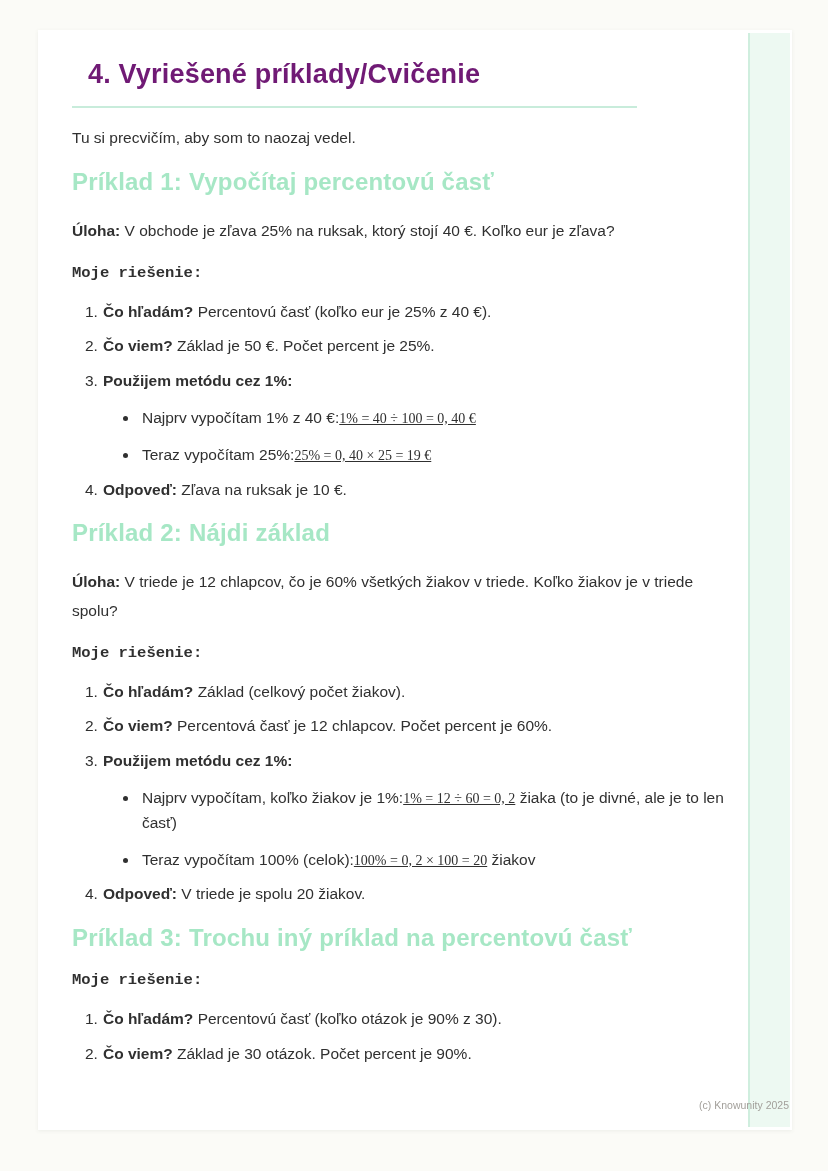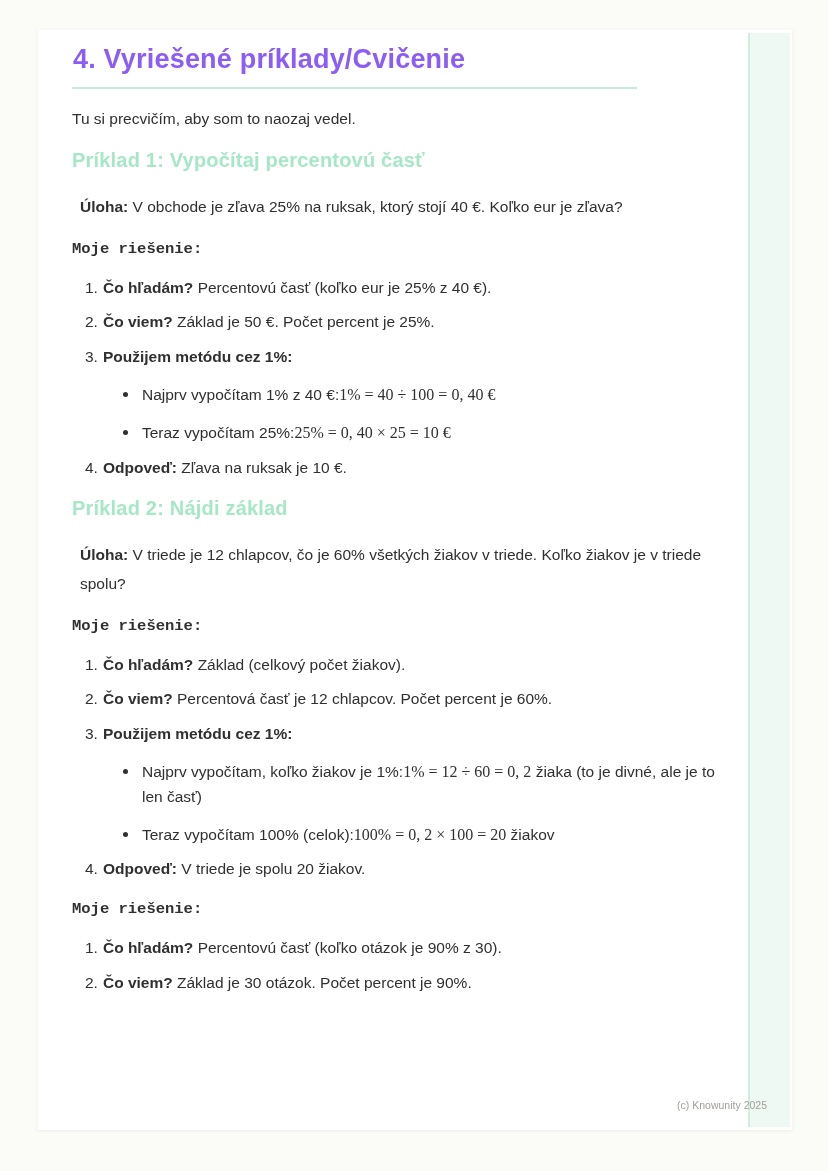--- a/index.html
+++ b/index.html
@@ -22,66 +22,67 @@
     box-sizing: border-box;
   }
   .accent-bar {
     position: absolute;
     top: 3px; bottom: 3px; right: 2px;
     width: 40px;
     background: #edf9f2;
     border-left: 2px solid #cfeede;
   }
   h1 {
-    margin: 1px;
+    margin: 16px;
     font-size: 27px;
     line-height: 1.2;
     font-weight: 700;
-    color: #8b5cf6;
+    color: #701a75;
     letter-spacing: 0.2px;
   }
   .title-rule {
     width: 565px; height: 2px;
     background: #c8ecdb;
     margin-top: 12px;
   }
   .intro { margin: 18px 0 8px; }
   h2 {
     margin: 16px 0 0;
-    font-size: 20px;
+    font-size: 24px;
     line-height: 1.25;
     font-weight: 700;
     color: #a6e7c5;
     letter-spacing: 0.2px;
   }
-  .task { margin: 20px 8px 0; line-height: 1.85; }
+  .task { margin: 20px 0 0; line-height: 1.85; }
   .task.justify { text-align: justify; }
   .solution-label { margin: 15px 0 0; font-weight: 700; font-family: Liberation Mono, monospace; }
   .steps { margin: 14px 0 0 13px; }
   .step { display: flex; margin-top: 10px; }
   .num { flex: none; margin-right: 5px; }
   .step-body { flex: 1; }
   b { font-weight: 700; }
   .bullets { margin: 6px 0 0 20px; }
   .bullet { display: flex; margin-top: 12px; }
   .dot {
     flex: none;
     width: 5px; height: 5px;
     border-radius: 50%;
     background: #303030;
     margin: 10px 14px 0 0;
   }
   .bullet-body { flex: 1; }
   .math {
     font-family: "Liberation Serif", "DejaVu Serif", serif;
-    font-size: 16px;
+    font-size: 14px;
+    text-decoration: underline;
   }
   .copyright {
     position: absolute;
-    right: 25px; bottom: 16px;
+    right: 3px; bottom: 16px;
     font-size: 10.5px;
     color: #a29f9a;
     z-index: 2;
     white-space: nowrap;
   }
 </style>
 </head>
 <body>
 
 <div class="card">
@@ -111,21 +112,21 @@
         <span class="num">3.</span>
         <span class="step-body"><b>Použijem metódu cez 1%:</b>
           <div class="bullets">
             <div class="bullet">
               <span class="dot"></span>
               <span class="bullet-body"><span>Najprv vypočítam 1% z 40 €:</span><span class="math">1% = 40 ÷ 100 = 0, 40 €</span>
                 <span></span></span>
             </div>
             <div class="bullet">
               <span class="dot"></span>
-              <span class="bullet-body"><span>Teraz vypočítam 25%:</span><span class="math">25% = 0, 40 × 25 = 10 €</span>
+              <span class="bullet-body"><span>Teraz vypočítam 25%:</span><span class="math">25% = 0, 40 × 25 = 19 €</span>
                 <span></span></span>
             </div>
           </div>
         </span>
       </div>
       <div class="step">
         <span class="num">4.</span>
         <span class="step-body"><b>Odpoveď:</b>
           <span>Zľava na ruksak je 10 €.</span></span>
       </div>
@@ -167,20 +168,21 @@
       </div>
       <div class="step">
         <span class="num">4.</span>
         <span class="step-body"><b>Odpoveď:</b>
           <span>V triede je spolu 20 žiakov.</span></span>
       </div>
     </div>
   </section>
 
   <section>
+    <h2>Príklad 3: Trochu iný príklad na percentovú časť</h2>
     <p class="solution-label">Moje riešenie:</p>
     <div class="steps">
       <div class="step">
         <span class="num">1.</span>
         <span class="step-body"><b>Čo hľadám?</b>
           <span>Percentovú časť (koľko otázok je 90% z 30).</span></span>
       </div>
       <div class="step">
         <span class="num">2.</span>
         <span class="step-body"><b>Čo viem?</b>

